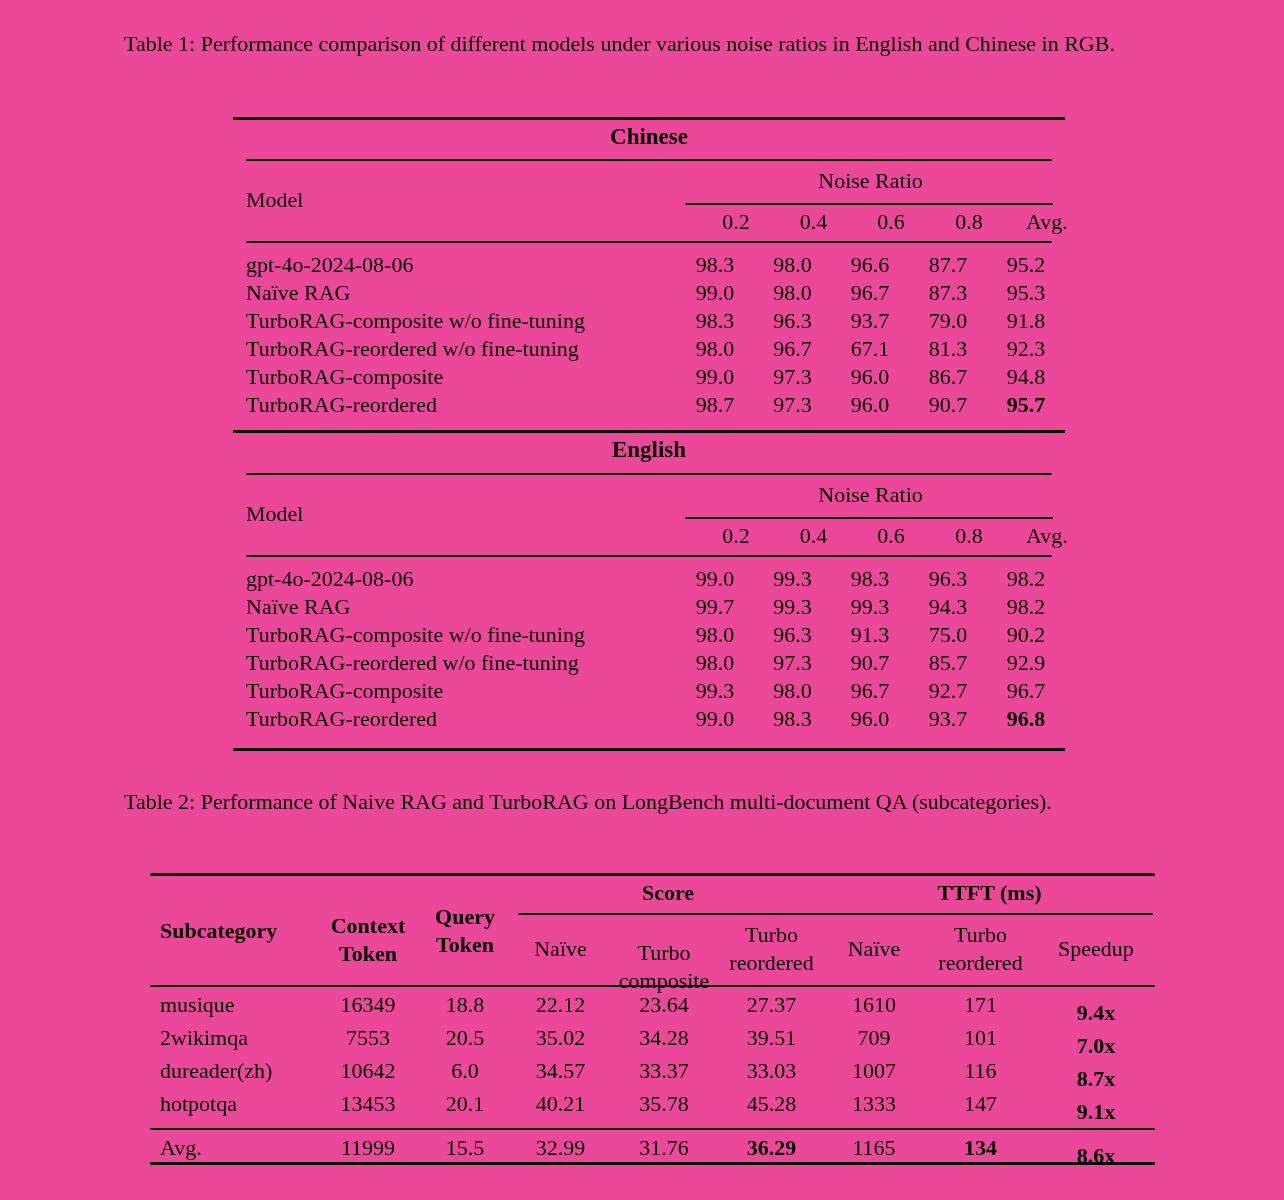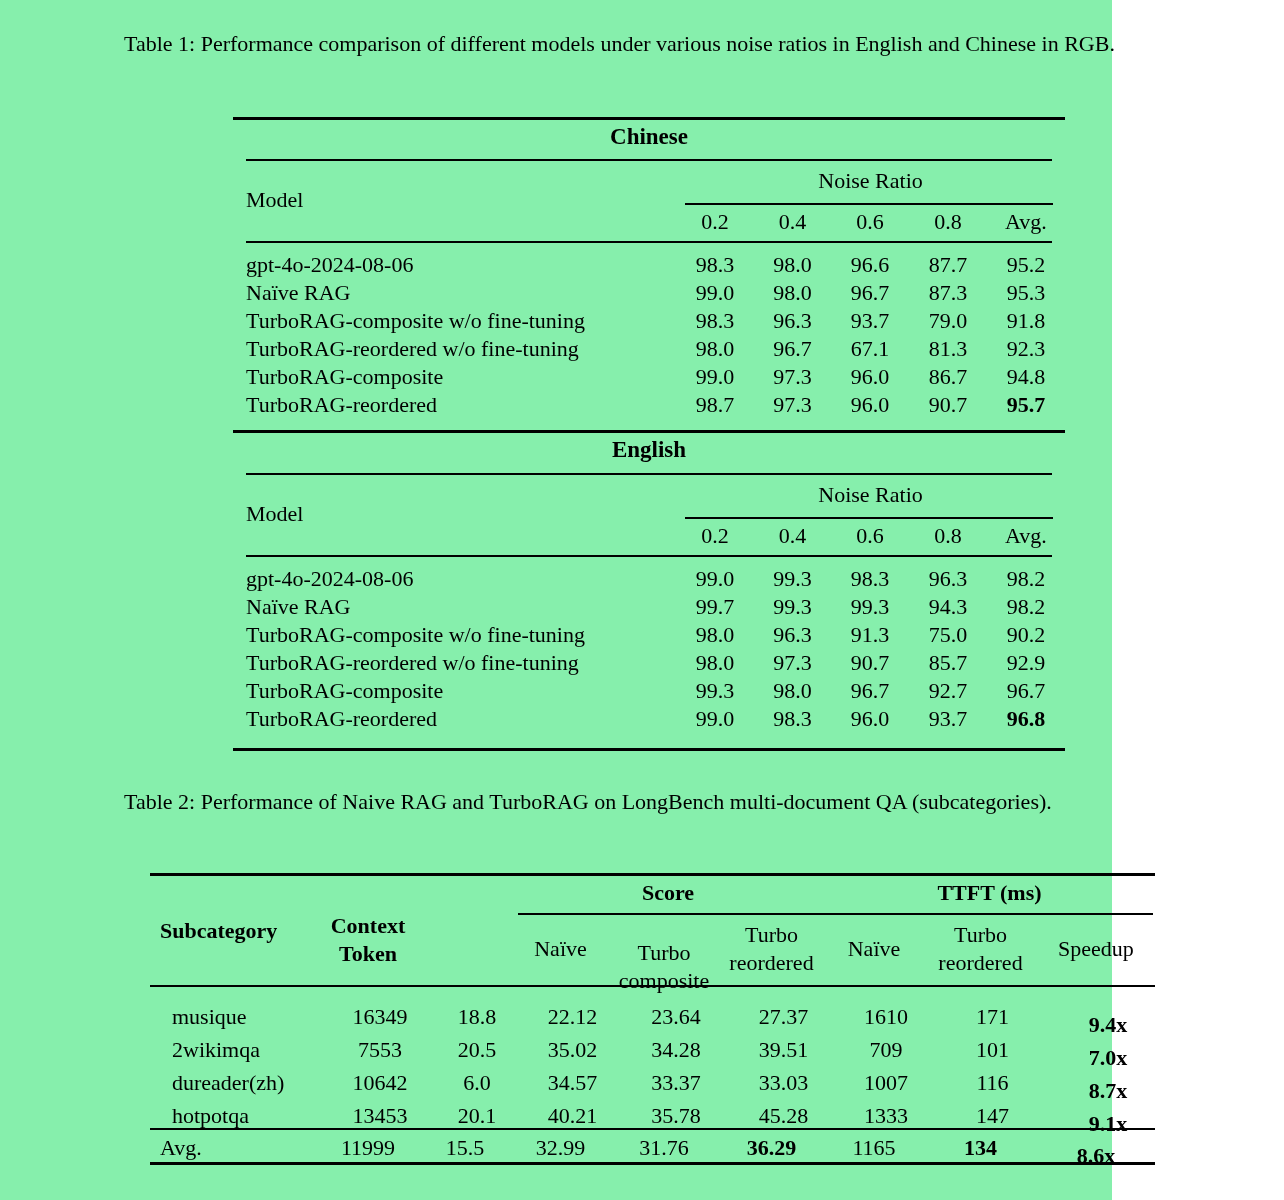--- a/index.html
+++ b/index.html
@@ -1,33 +1,33 @@
 <!DOCTYPE html>
 <html><head>
 <meta charset="utf-8">
 <style>
   html,body{margin:0;padding:0;background:#ffffff;}
-  .page{position:relative;width:1112px;height:1200px;background:#86efac;
+  .page{position:relative;width:1284px;height:1200px;background:#ec4899;
         font-family:"Liberation Serif","DejaVu Serif",serif;color:#000;text-decoration:underline;}
   .caption{position:absolute;left:124px;width:1058px;font-size:22px;
            line-height:32px;text-align:justify;}
   #cap1{top:28px;}
   #cap2{top:786px;}
   .rule{position:absolute;background:#000;}
   .thick{height:3px;}
   .thin{height:1.5px;}
 
   
   .t1{position:absolute;left:233px;top:117px;width:832px;height:634px;font-size:22px;}
   .t1-title{position:absolute;left:0;width:832px;text-align:center;
             font-weight:bold;font-size:23px;}
   .t1-model{position:absolute;left:13px;display:flex;align-items:center;height:82px;}
   .t1-noise{position:absolute;left:443px;width:389px;height:44px;display:flex;
             align-items:center;justify-content:center;}
-  .t1-ticks{position:absolute;left:443px;width:389px;height:38px;display:flex;}
+  .t1-ticks{position:absolute;left:464px;width:389px;height:38px;display:flex;}
   .t1-ticks span{display:flex;align-items:center;justify-content:center;}
   .t1c1{width:78px;}.t1c2{width:77px;}.t1c3{width:78px;}.t1c4{width:78px;}.t1c5{width:78px;}
   .t1-body{position:absolute;left:0;width:832px;padding-top:10px;}
   .t1-row{display:flex;height:28px;line-height:28px;}
   .t1-row .m{width:430px;padding-left:13px;white-space:nowrap;}
   .t1-row .v{text-align:center;}
   .b{font-weight:bold;}
 
   
   .t2{position:absolute;left:150px;top:873px;width:1005px;height:292px;font-size:22px;}
@@ -41,21 +41,21 @@
           font-weight:bold;line-height:28px;}
   .t2-score{position:absolute;left:362px;top:7px;width:312px;text-align:center;
             font-weight:bold;}
   .t2-ttft{position:absolute;left:674px;top:7px;width:331px;text-align:center;
            font-weight:bold;}
   .t2-subheads{position:absolute;left:362px;top:42px;width:643px;height:68px;display:flex;}
   .t2-subheads span{display:flex;align-items:center;justify-content:center;
                     text-align:center;line-height:28px;}
   .t2c4{width:97px;}.t2c5{width:110px;margin-top:36px;}.t2c6{width:105px;}
   .t2c7{width:100px;}.t2c8{width:113px;}.t2c9{width:118px;}
-  .t2-body{position:absolute;left:12px;top:112px;width:1005px;padding-top:15px;}
+  .t2-body{position:absolute;left:0;top:112px;width:1005px;padding-top:3px;}
   .t2-avg{position:absolute;left:0;top:255px;width:1005px;padding-top:3px;}
   .t2-row{display:flex;height:33px;line-height:33px;}
   .t2-row .s1{width:158px;padding-left:10px;white-space:nowrap;}
   .t2-row .s2{width:100px;text-align:center;}
   .t2-row .s3{width:94px;text-align:center;}
   .t2-row .s4{width:97px;text-align:center;}
   .t2-row .s5{width:110px;text-align:center;}
   .t2-row .s6{width:105px;text-align:center;}
   .t2-row .s7{width:100px;text-align:center;}
   .t2-row .s8{width:113px;text-align:center;}
@@ -208,20 +208,21 @@
   <div class="t2">
 
     <div class="rule thick" style="left:0;top:0;width:1005px"></div>
     <div class="rule thin" style="left:368px;top:40px;width:635px"></div>
     <div class="rule thin" style="left:0;top:112px;width:1005px"></div>
     <div class="rule thin" style="left:0;top:255px;width:1005px"></div>
     <div class="rule thick" style="left:0;top:289px;width:1005px"></div>
 
     <div class="t2-subcat">Subcategory</div>
     <div class="t2-ctx">Context Token</div>
+    <div class="t2-qry">Query Token</div>
     <div class="t2-score">Score</div>
     <div class="t2-ttft">TTFT (ms)</div>
     <div class="t2-subheads">
       <span class="t2c4">Naïve</span>
       <span class="t2c5">Turbo composite</span>
       <span class="t2c6">Turbo reordered</span>
       <span class="t2c7">Naïve</span>
       <span class="t2c8">Turbo reordered</span>
       <span class="t2c9">Speedup</span>
     </div>

